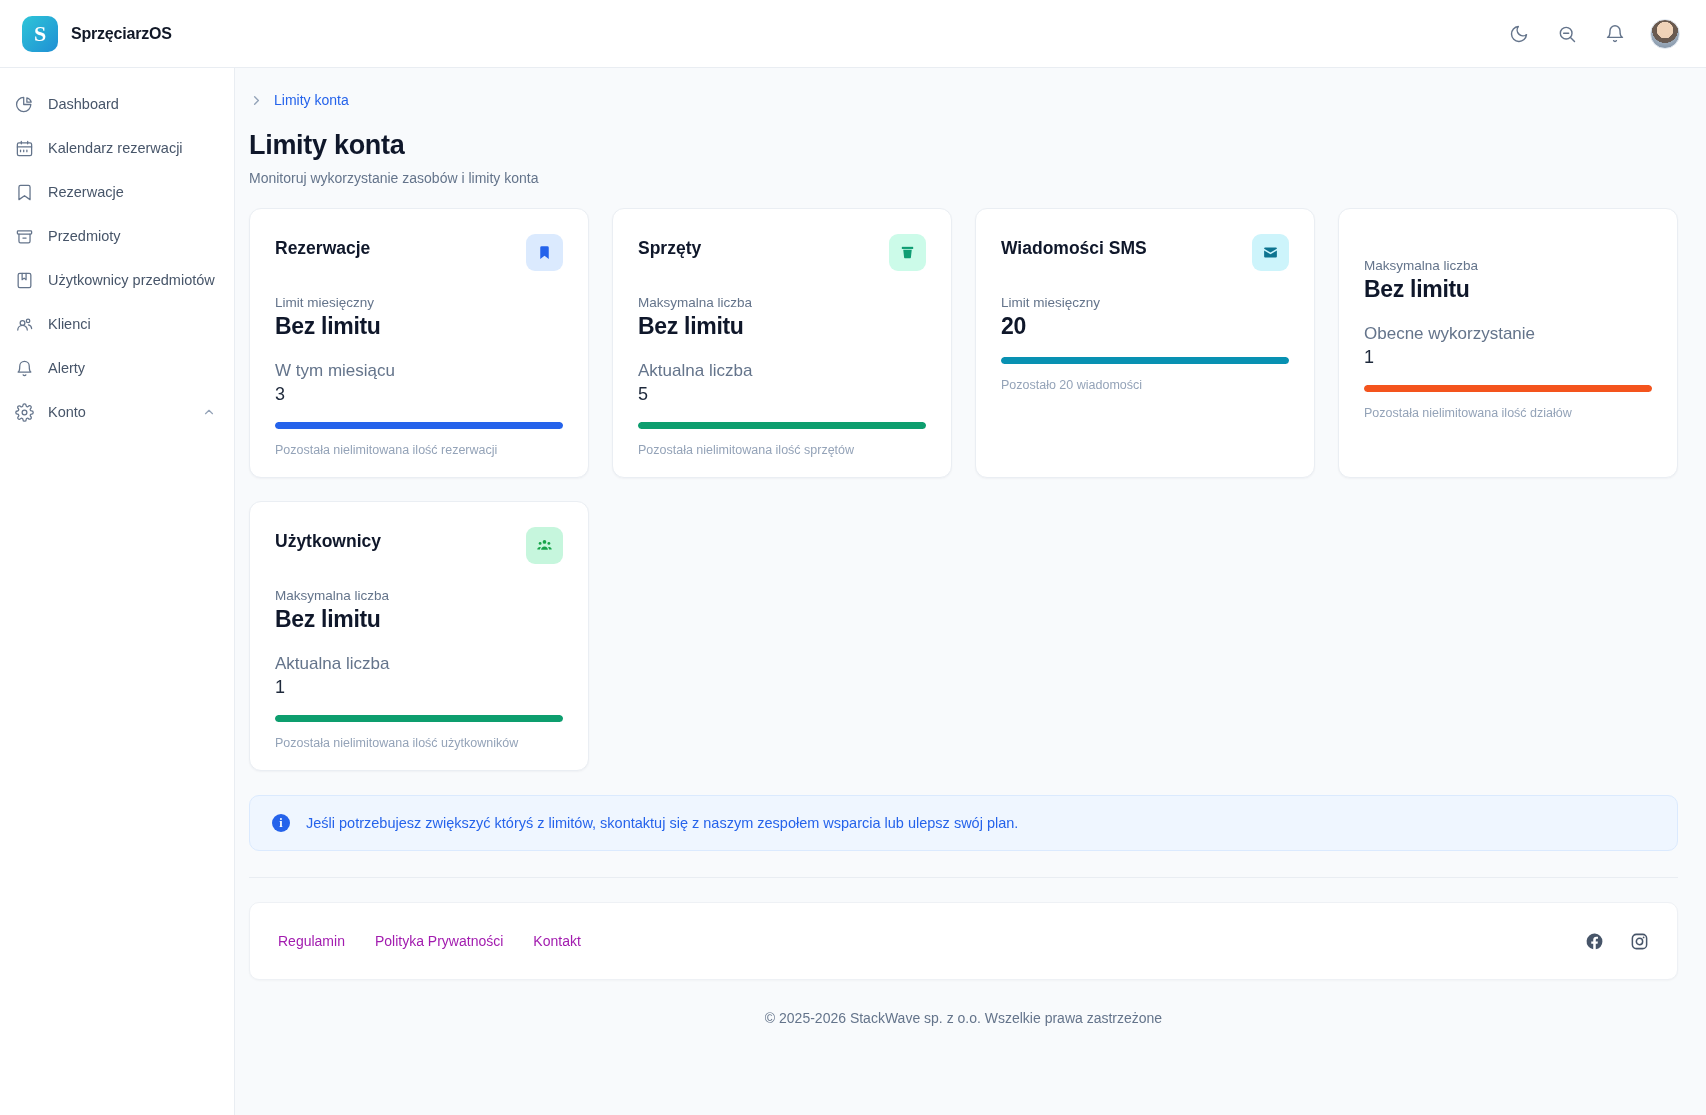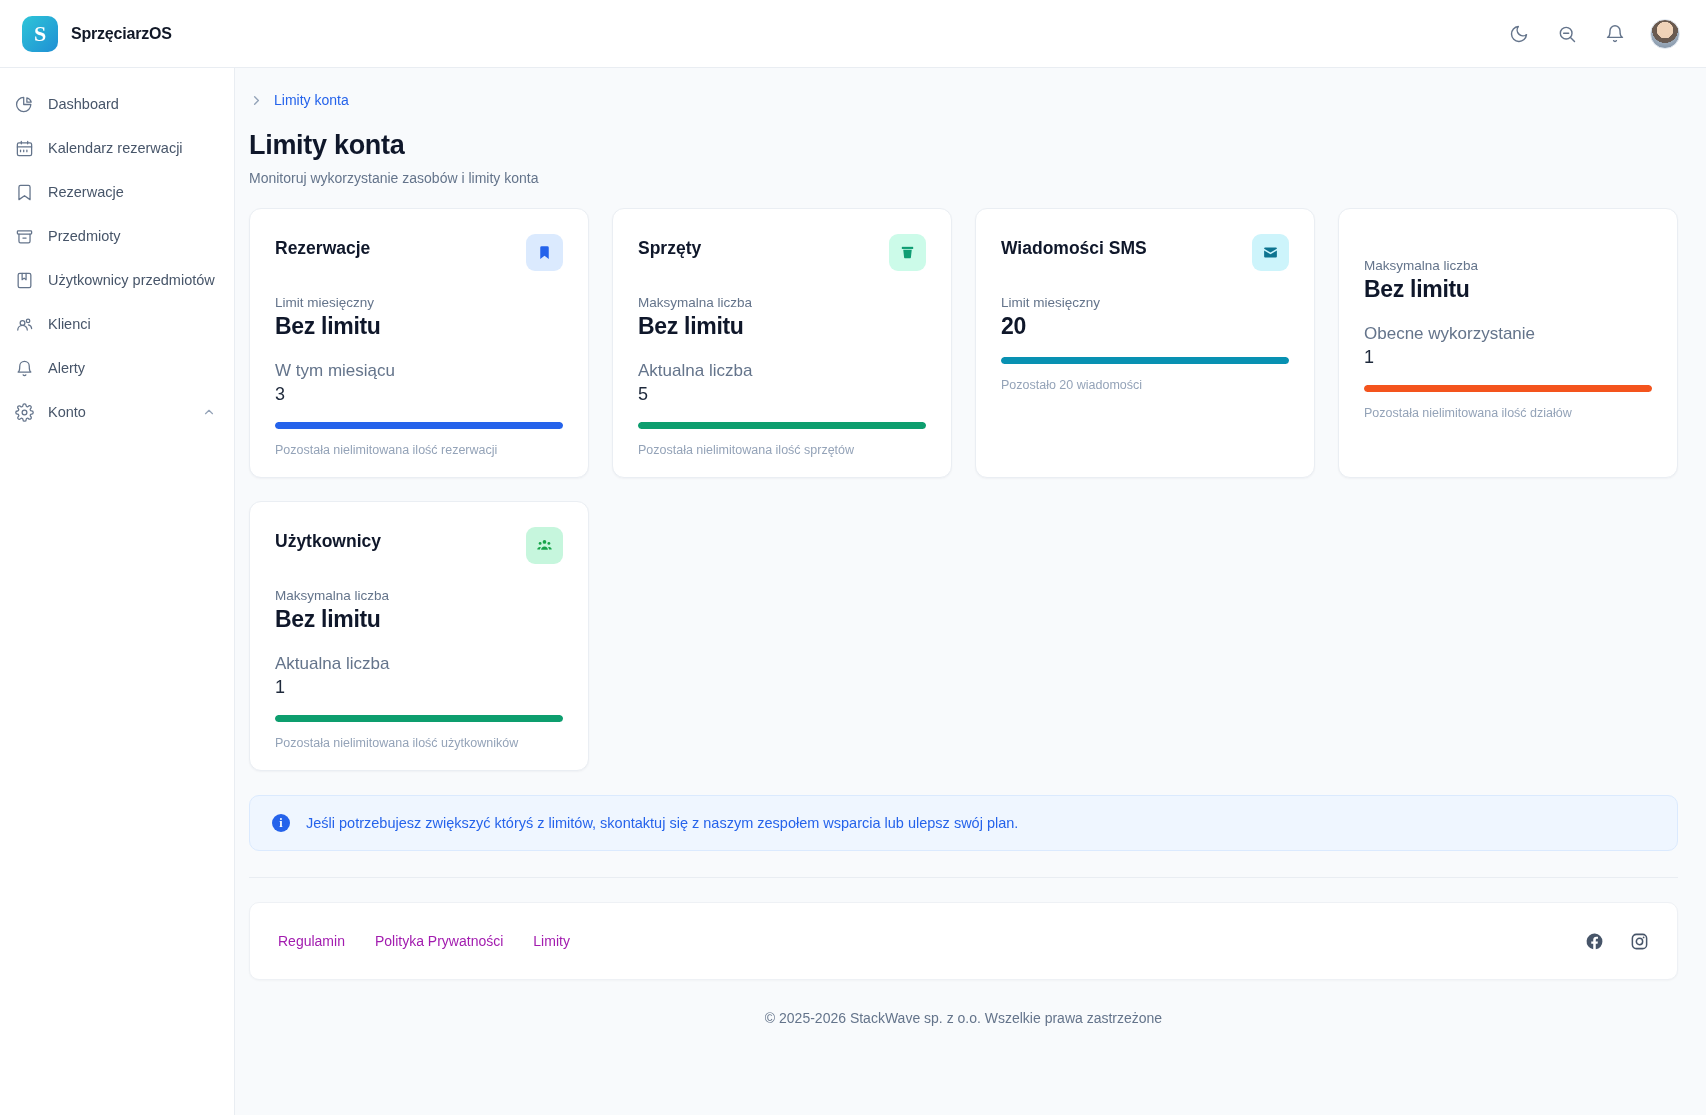--- a/index.html
+++ b/index.html
@@ -405,21 +405,21 @@
         <span class="info-icon">i</span>
         <span class="info-text">Jeśli potrzebujesz zwiększyć któryś z limitów, skontaktuj się z naszym zespołem wsparcia lub ulepsz swój plan.</span>
       </div>
 
       <div class="footer-sep"></div>
 
       <div class="footer-card">
         <div class="footer-links">
           <span class="footer-link">Regulamin</span>
           <span class="footer-link">Polityka Prywatności</span>
-          <span class="footer-link">Limity</span>
+          <span class="footer-link">Kontakt</span>
         </div>
         <div class="footer-social">
           <span class="social-btn">
             <svg width="19" height="19" viewBox="0 0 24 24" fill="currentColor">
                 <path d="M22 12a10 10 0 1 0-11.6 9.9v-7H7.9V12h2.5V9.8c0-2.5 1.5-3.9 3.8-3.9 1.1 0 2.2.2 2.2.2v2.4h-1.2c-1.2 0-1.6.8-1.6 1.6V12h2.7l-.4 2.9h-2.3v7A10 10 0 0 0 22 12z"></path>
               </svg>
           </span>
           <span class="social-btn">
             <svg width="19" height="19" viewBox="0 0 24 24" fill="none" stroke="currentColor" stroke-width="1.9" stroke-linecap="round" stroke-linejoin="round">
                 <rect x="3" y="3" width="18" height="18" rx="5"></rect>

